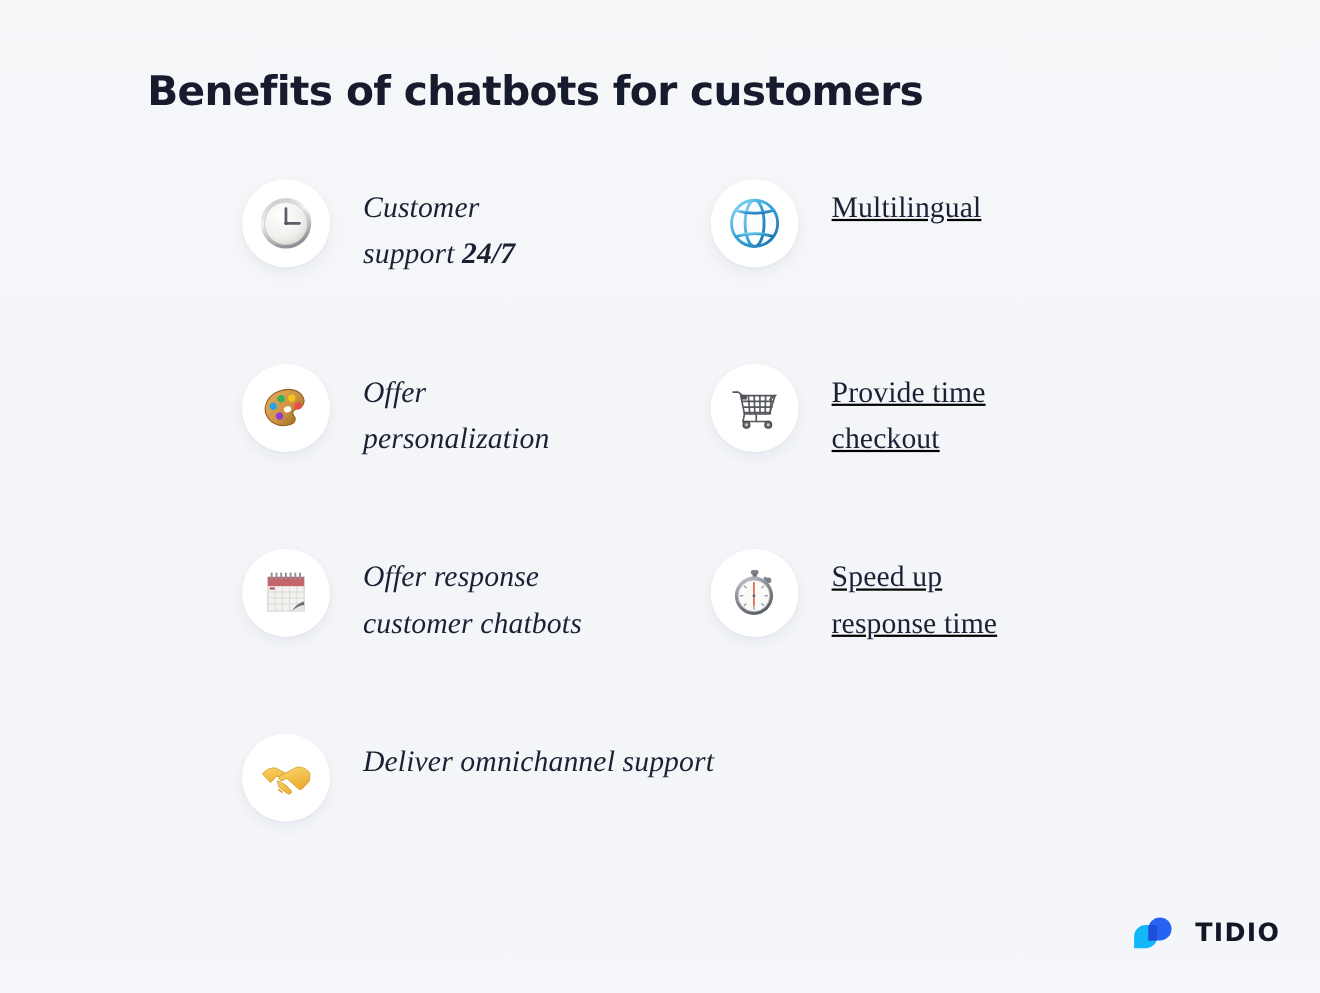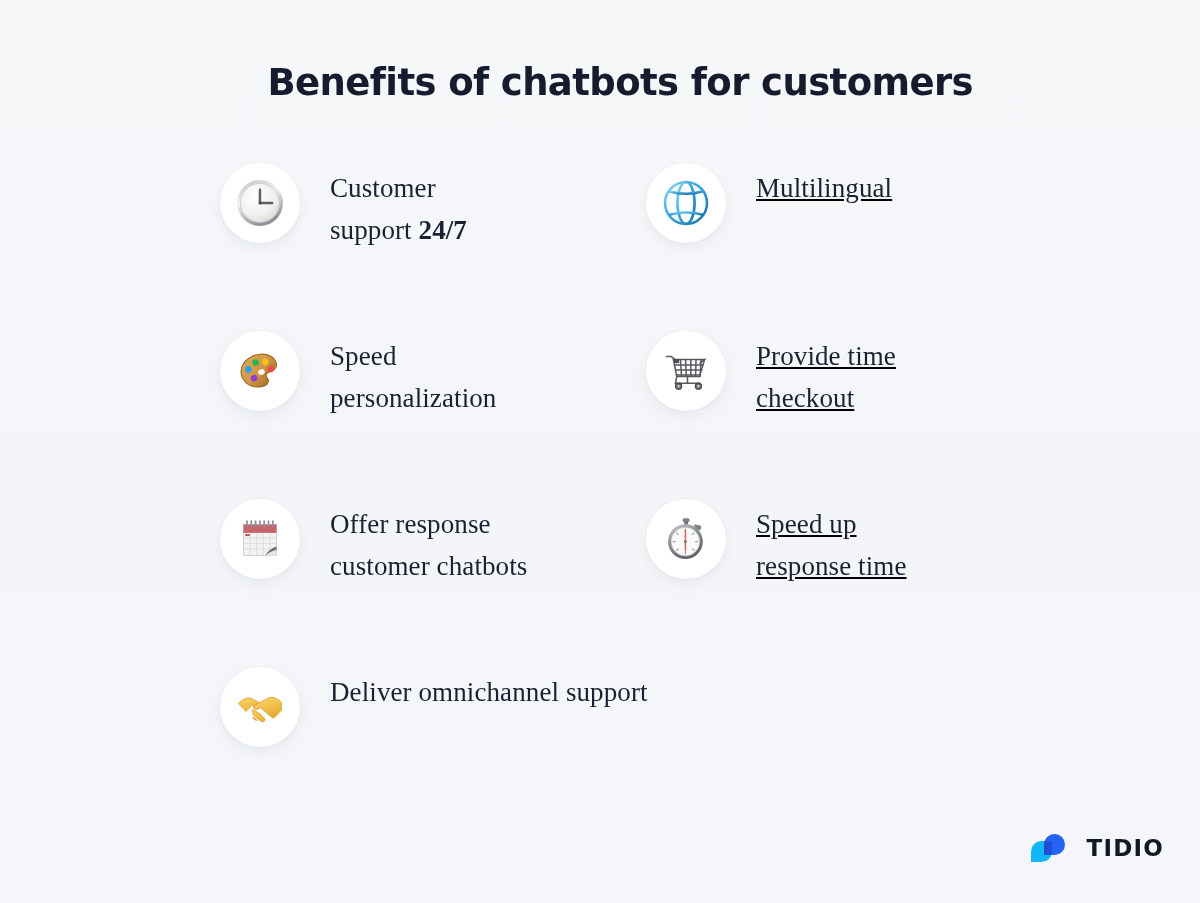--- a/index.html
+++ b/index.html
@@ -21,21 +21,21 @@
     height: 903px;
     background: linear-gradient(180deg, #f5f7f9 0%, #f3f5f8 55%, #f4f6f9 100%);
   }
 
   
   .page-title {
     position: absolute;
     top: 57px;
     left: 0;
     width: 973px;
-    text-align: right;
+    text-align: center;
     font-family: "DejaVu Sans", sans-serif;
     font-weight: 700;
     font-size: 37px;
     letter-spacing: -0.6px;
     color: #161b2e;
     line-height: 52px;
     white-space: nowrap;
   }
 
   
@@ -52,21 +52,21 @@
   }
   .benefit-row.row-last { height: 120px; }
 
   .benefit-item {
     position: absolute;
     top: 0;
     display: flex;
     align-items: flex-start;
     gap: 0;
   }
-  .benefit-item.col-1 { left: 0px; }
+  .benefit-item.col-1 { left: 0px; font-style: italic; }
   .benefit-item.col-2 { left: 426px; text-decoration: underline; }
 
   .icon-circle {
     flex: 0 0 auto;
     width: 80px;
     height: 80px;
     border-radius: 50%;
     background: #ffffff;
     box-shadow: 0 5px 14px rgba(23, 35, 66, 0.055),
                 0 1px 3px rgba(23, 35, 66, 0.04);
@@ -198,21 +198,21 @@
               <circle cx="16.2" cy="20.2" r="3.3" fill="#29a0e8"></circle>
               <circle cx="25.4" cy="16.6" r="3.3" fill="#2bb355"></circle>
               <circle cx="34.6" cy="19.6" r="3.3" fill="#f5c518"></circle>
               <circle cx="37.4" cy="28.4" r="3.3" fill="#ec4b4b"></circle>
               <circle cx="18.2" cy="30.6" r="3.3" fill="#8e3fd0"></circle>
               <ellipse cx="27.3" cy="27.6" rx="3.4" ry="2.8" fill="#fbfbfa"></ellipse>
             </g>
           </svg>
         </div>
         <div class="benefit-label">
-          <span>Speed</span><br>
+          <span>Offer</span><br>
           <span>personalization</span>
         </div>
       </div>
 
       <div class="benefit-item col-2">
         <div class="icon-circle">
           <svg width="52" height="52" viewBox="0 0 52 52" aria-hidden="true">
             <g stroke="#55585e" stroke-width="1.5" fill="none" stroke-linecap="round">
               <path d="M6.5 11.5h4.6l3.2 2.4"></path>
               <path d="M13.4 14.6h31.2l-4.6 3.6"></path>

